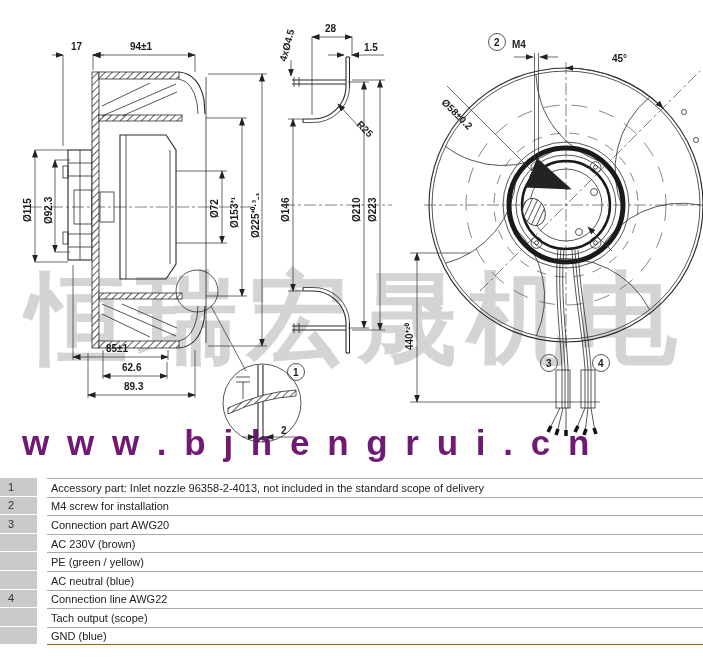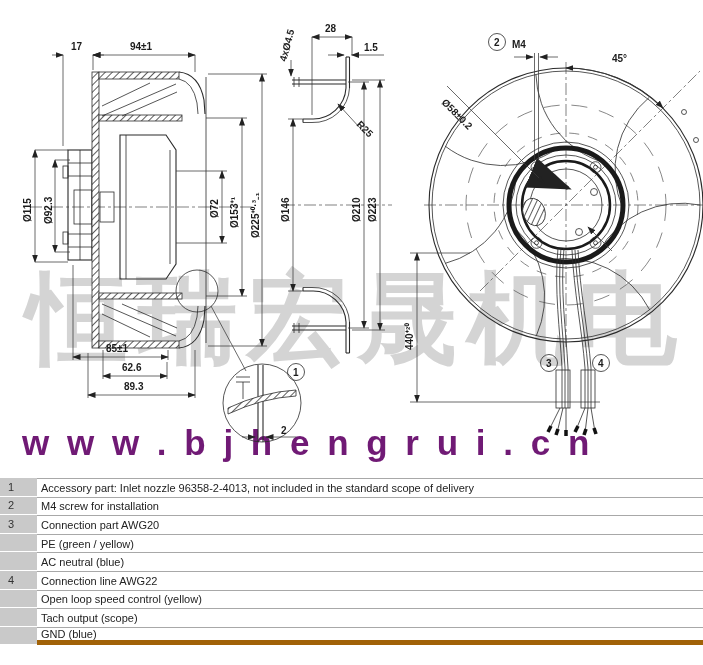--- a/index.html
+++ b/index.html
@@ -16,23 +16,23 @@
   .s2{stroke:#2b2b2b;fill:none;stroke-width:0.8;}
   .d{stroke:#3a3a3a;fill:none;stroke-width:0.75;}
   .cl{stroke:#4a4a4a;fill:none;stroke-width:0.7;stroke-dasharray:12 3 3 3;}
   .hz{fill:url(#hat);stroke:#2b2b2b;stroke-width:0.8;}
   .dash{stroke:#555;fill:none;stroke-width:0.7;}
   
   .ntable{position:absolute;left:0;top:478px;width:703px;z-index:2;}
   .trow{display:flex;height:18.6px;}
   .trow .num{width:37px;background:#c9c9c9;font-size:11px;color:#333;display:flex;
              align-items:center;padding-left:8px;box-sizing:border-box;margin-bottom:1px;}
-  .trow .txt{flex:1;font-size:11px;color:#222;display:flex;align-items:center;
+  .trow .txt{flex:1;margin-left:10px;font-size:11px;color:#222;display:flex;align-items:center;
              border-top:1px solid #a8a8a8;padding-left:4px;}
-  .trow:last-child .txt{border-bottom:5px solid #a16207;}
+  .trow:last-child .txt{border-bottom:1px solid #a16207;}
 </style>
 </head>
 <body>
 
 <div class="canvas">
 
   <div class="wm1">恒瑞宏晟机电</div>
   <div class="wm2">w w w . b j h e n g r u i . c n</div>
 
   <svg class="draw" width="703" height="470" viewBox="0 0 703 470">
@@ -293,36 +293,36 @@
     <div class="trow">
       <div class="num">2</div>
       <div class="txt">M4 screw for installation</div>
     </div>
     <div class="trow">
       <div class="num">3</div>
       <div class="txt">Connection part AWG20</div>
     </div>
     <div class="trow">
       <div class="num"></div>
+      <div class="txt">AC 230V (brown)</div>
+    </div>
+    <div class="trow">
+      <div class="num"></div>
       <div class="txt">PE (green / yellow)</div>
     </div>
     <div class="trow">
       <div class="num"></div>
       <div class="txt">AC neutral (blue)</div>
     </div>
     <div class="trow">
       <div class="num">4</div>
       <div class="txt">Connection line AWG22</div>
     </div>
     <div class="trow">
       <div class="num"></div>
-      <div class="txt">Open loop speed control (yellow)</div>
-    </div>
-    <div class="trow">
-      <div class="num"></div>
       <div class="txt">Tach output (scope)</div>
     </div>
     <div class="trow">
       <div class="num"></div>
       <div class="txt">GND (blue)</div>
     </div>
   </div>
 
 </div>
 

